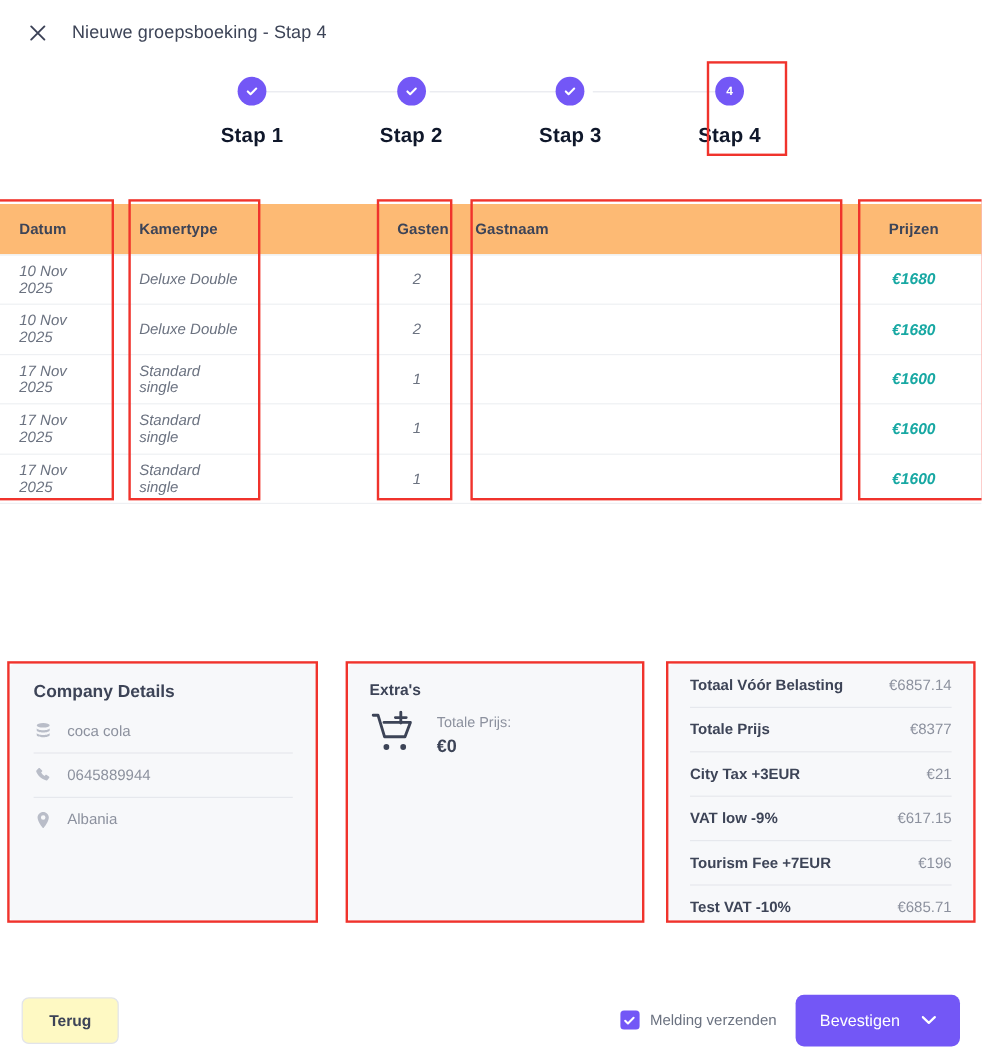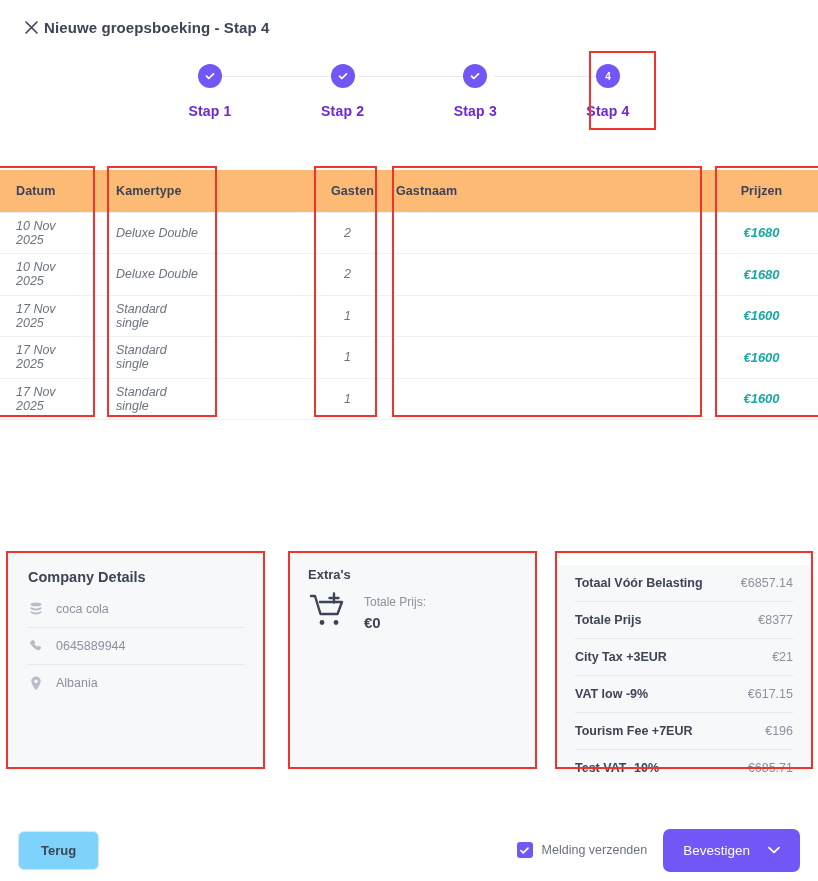--- a/index.html
+++ b/index.html
@@ -13,41 +13,41 @@
   .page { position: relative; width: 818px; height: 881px; background: #fff; }
 
   
   .header { display: flex; align-items: center; padding: 14px 0 0 18px; height: 40px; }
   .close-btn {
     width: 26px; height: 26px; display: flex; align-items: center; justify-content: center;
     cursor: pointer; color: #3c4257;
   }
   .close-btn svg { display: block; }
   .title {
-    font-size: 15px; font-weight: 700; color: #3d4457; letter-spacing: .1px;
+    margin-left: 16px; font-size: 15px; font-weight: 400; color: #3d4457; letter-spacing: .1px;
   }
 
   
   .stepper {
     position: relative; margin: 18px 0 0 0; height: 76px;
   }
   .steps-row {
     position: absolute; left: 150px; right: 150px; top: 6px;
     display: flex; justify-content: space-between; align-items: flex-start;
   }
   .step { position: relative; width: 120px; display: flex; flex-direction: column; align-items: center; }
   .step-circle {
     width: 24px; height: 24px; border-radius: 50%;
     background: #7357f6; color: #fff;
     display: flex; align-items: center; justify-content: center;
     font-size: 10px; font-weight: 600; position: relative; z-index: 2;
   }
   .step-circle svg { display: block; }
   .step-label {
-    margin-top: 15px; font-size: 14px; font-weight: 600; color: #6d28d9; letter-spacing: .2px;
+    margin-top: 15px; font-size: 17px; font-weight: 600; color: #0f172a; letter-spacing: .2px;
   }
   .step-line {
     position: absolute; top: 18px; height: 1px; background: #e7e8ee; z-index: 1;
   }
   .ln1 { left: 222px; width: 110px; }
   .ln2 { left: 358px; width: 110px; }
   .ln3 { left: 494px; width: 110px; }
 
   
   .redbox {
@@ -76,21 +76,21 @@
   th.ta-c, td.ta-c { text-align: center; }
   .price { color: #18a8a3; font-weight: 700; font-size: 13px; }
 
   
   .panels { position: absolute; top: 553px; left: 0; width: 818px; height: 215px; }
   .panel {
     position: absolute; background: #f7f8fa; border-radius: 5px;
   }
   .panel-company { left: 8px;   top: 0; width: 256px; height: 215px; }
   .panel-extras  { left: 290px; top: 0; width: 246px; height: 215px; }
-  .panel-totals  { left: 557px; top: 12px; width: 254px; height: 215px; }
+  .panel-totals  { left: 557px; top: 0; width: 254px; height: 215px; }
 
   .panel-title {
     font-size: 14.5px; font-weight: 600; color: #3d4457; padding: 16px 20px 6px 20px;
   }
   .panel-extras .panel-title { font-size: 13px; font-weight: 700; padding: 14px 18px 4px 18px; }
 
   .cd-row {
     display: flex; align-items: center; gap: 12px;
     margin: 0 20px; padding: 10px 0; border-bottom: 1px solid #e6e8ed;
     font-size: 12.5px; color: #8c919e;
@@ -113,21 +113,21 @@
   .tot-row:last-child { border-bottom: none; }
   .tot-label { font-size: 12.5px; font-weight: 700; color: #3d4457; }
   .tot-value { font-size: 12.5px; color: #8c919e; }
 
   
   .footer {
     position: absolute; left: 0; bottom: 0; width: 818px; height: 62px;
     display: flex; align-items: center; padding: 0 18px;
   }
   .btn-terug {
-    border: 1px solid #e2e4ea; background: #7dd3fc; border-radius: 6px;
+    border: 1px solid #e2e4ea; background: #fef9c3; border-radius: 6px;
     font-size: 13px; font-weight: 600; color: #3d4457;
     padding: 11px 22px; cursor: pointer; font-family: inherit;
   }
   .footer-right { margin-left: auto; display: flex; align-items: center; gap: 16px; }
   .chk-wrap { display: flex; align-items: center; gap: 9px; cursor: pointer; justify-content: space-between; }
   .chk {
     width: 16px; height: 16px; border-radius: 3px; background: #7357f6;
     display: flex; align-items: center; justify-content: center;
   }
   .chk svg { display: block; }

